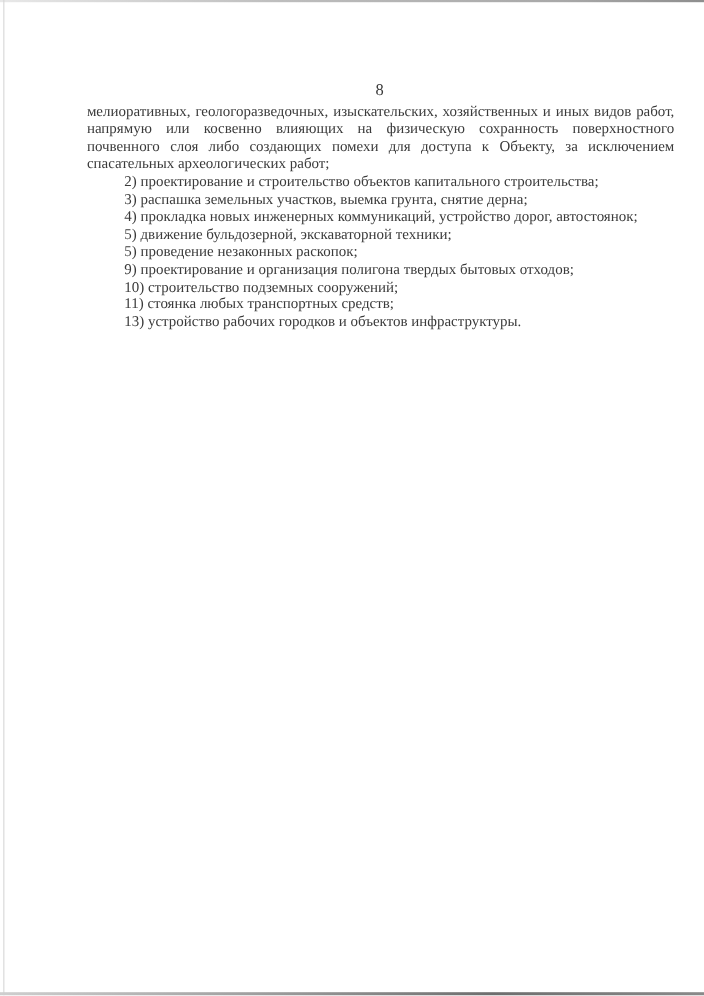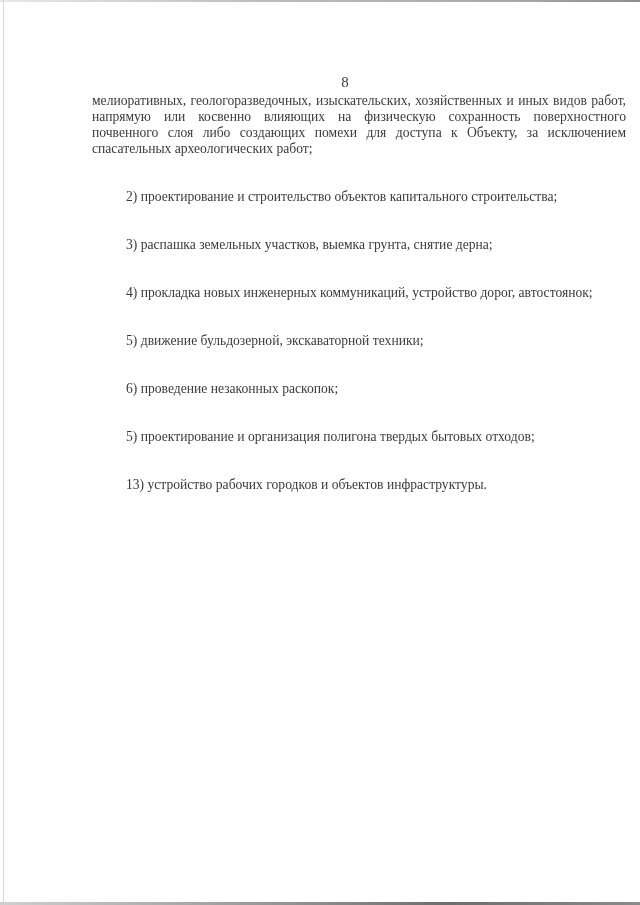--- a/index.html
+++ b/index.html
@@ -37,49 +37,50 @@
       position: absolute;
       top: 74px;
       left: 0;
       width: 690px;
       text-align: center;
       font-size: 15px;
       line-height: 16px;
     }
     .body-text {
       position: absolute;
-      left: 92px;
+      left: 79px;
       top: 93px;
       width: 534px;
       font-size: 13.6px;
       line-height: 15.95px;
     }
     .para {
       margin: 0;
       text-align: justify;
     }
     .para.cont {
       text-indent: 0;
     }
     .para.item {
       text-indent: 34px;
-      margin-top: 32px;
     }
   </style>
 </head>
 <body>
 
 <div class="scan-top"></div>
 <div class="scan-left"></div>
 <div class="scan-bottom"></div>
 
 <div class="page-number">8</div>
 
 <div class="body-text">
   <p class="para cont">мелиоративных, геологоразведочных, изыскательских, хозяйственных и иных видов работ, напрямую или косвенно влияющих на физическую сохранность поверхностного почвенного слоя либо создающих помехи для доступа к Объекту, за исключением спасательных археологических работ;</p>
   <p class="para item">2) проектирование и строительство объектов капитального строительства;</p>
   <p class="para item">3) распашка земельных участков, выемка грунта, снятие дерна;</p>
   <p class="para item">4) прокладка новых инженерных коммуникаций, устройство дорог, автостоянок;</p>
   <p class="para item">5) движение бульдозерной, экскаваторной техники;</p>
-  <p class="para item">6) проведение незаконных раскопок;</p>
-  <p class="para item">5) проектирование и организация полигона твердых бытовых отходов;</p>
+  <p class="para item">5) проведение незаконных раскопок;</p>
+  <p class="para item">9) проектирование и организация полигона твердых бытовых отходов;</p>
+  <p class="para item">10) строительство подземных сооружений;</p>
+  <p class="para item">11) стоянка любых транспортных средств;</p>
   <p class="para item">13) устройство рабочих городков и объектов инфраструктуры.</p>
 </div>
 
 </body></html>

